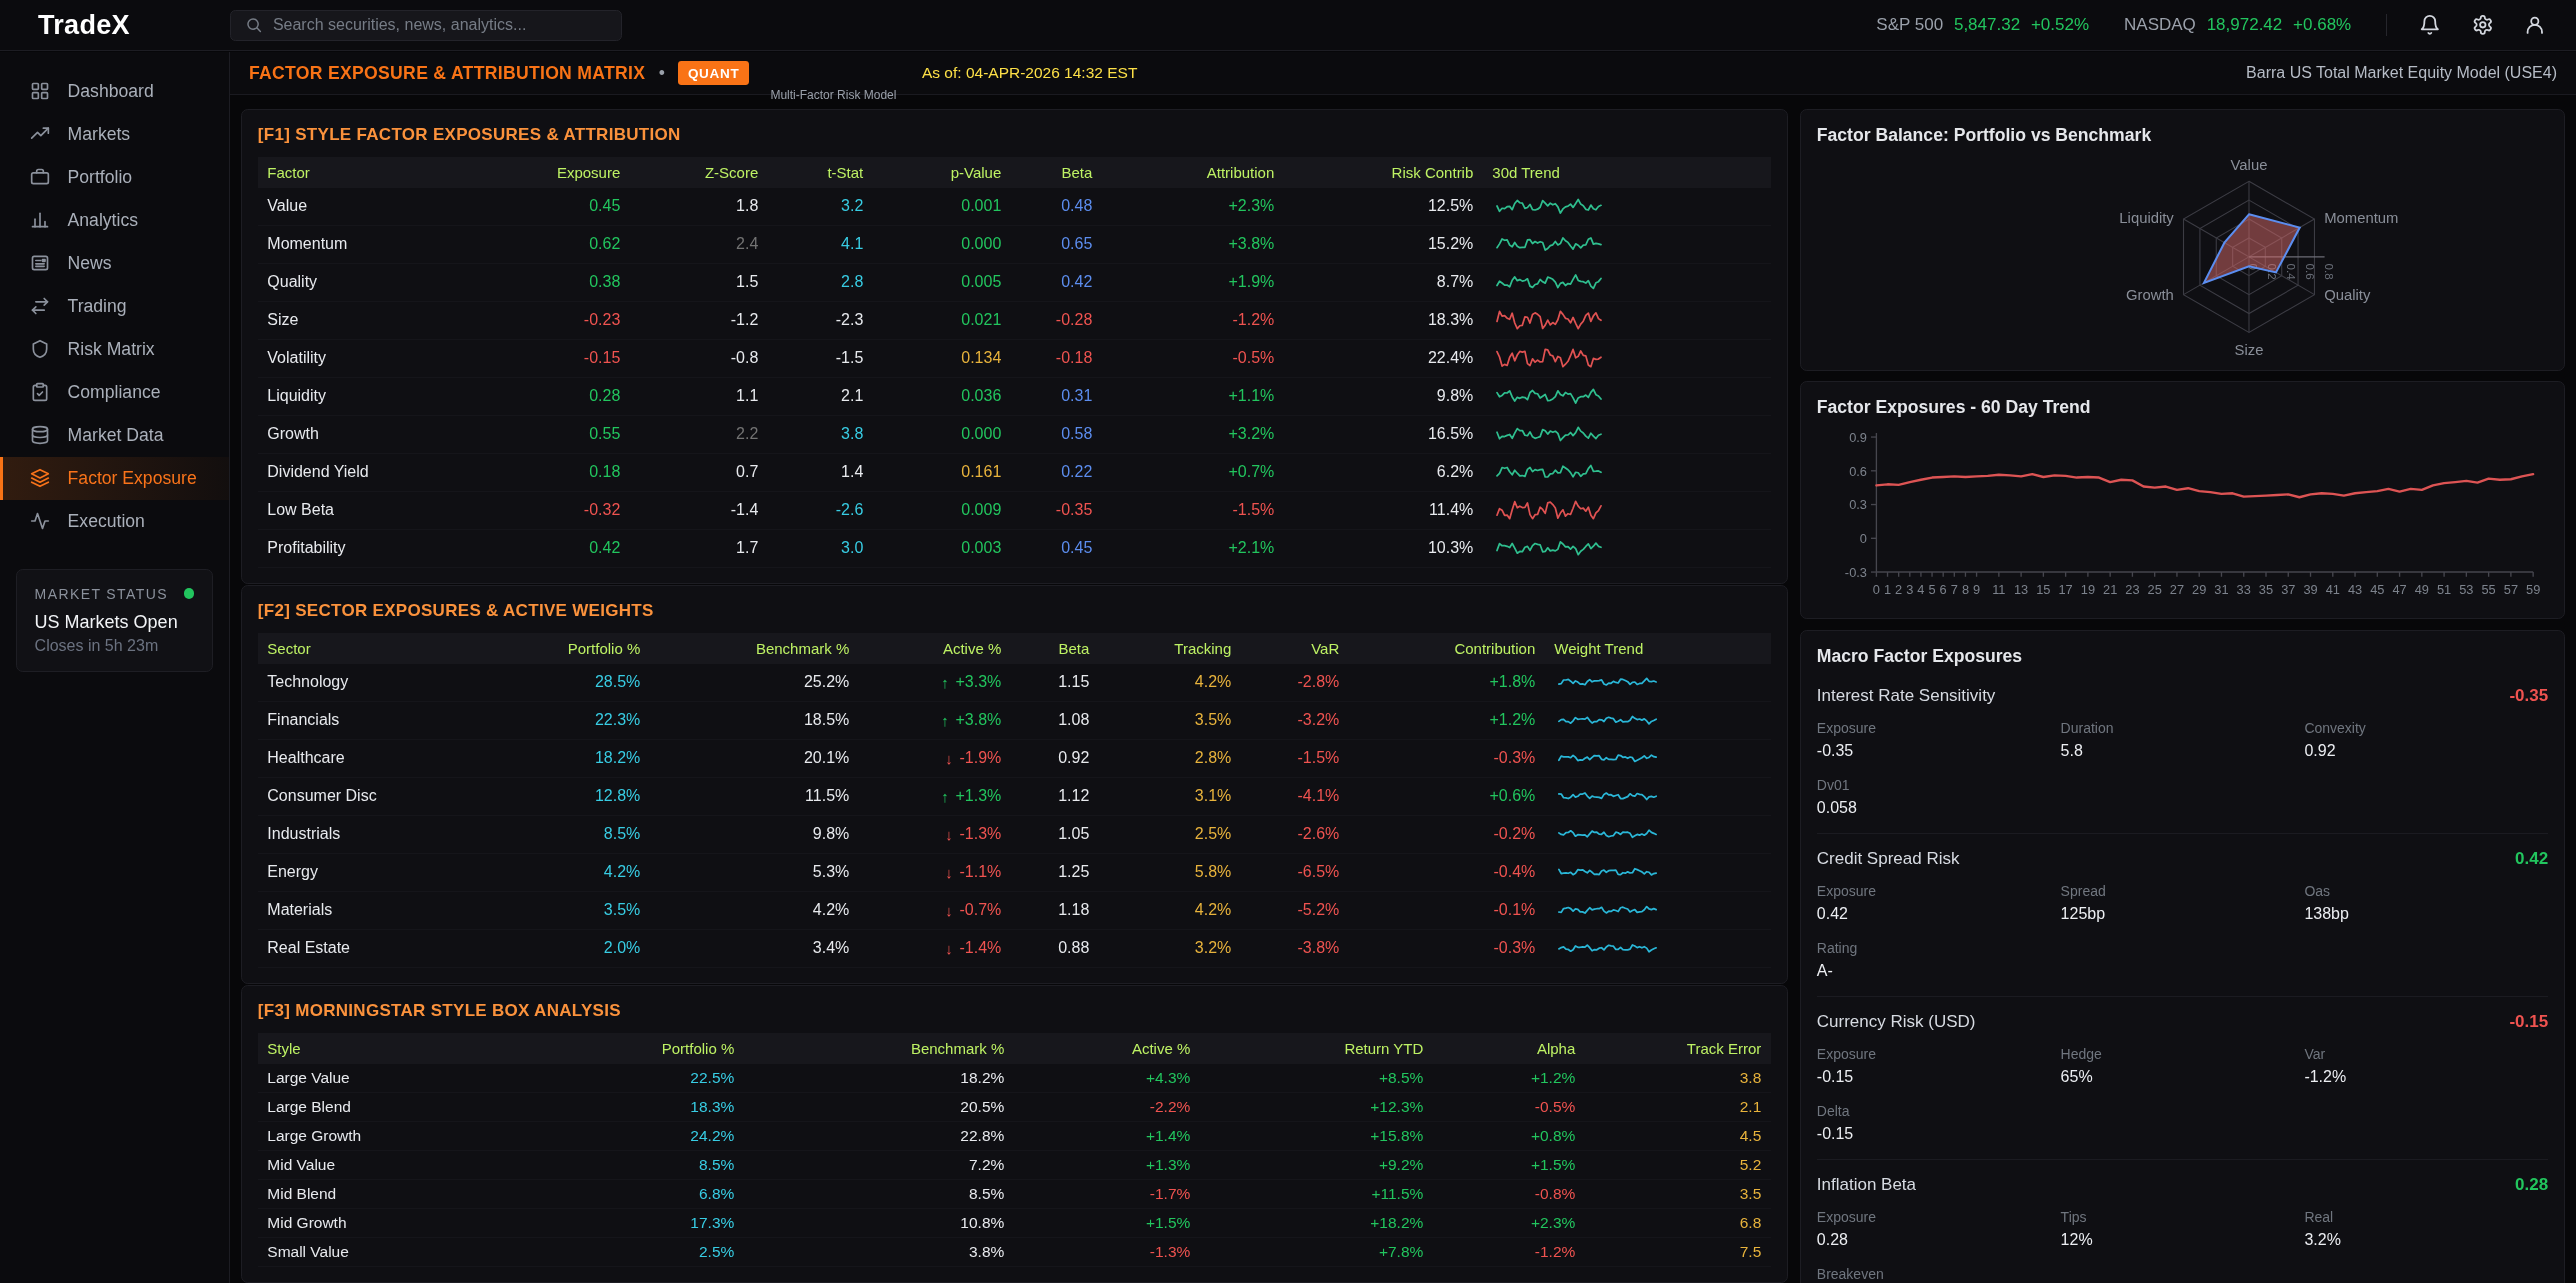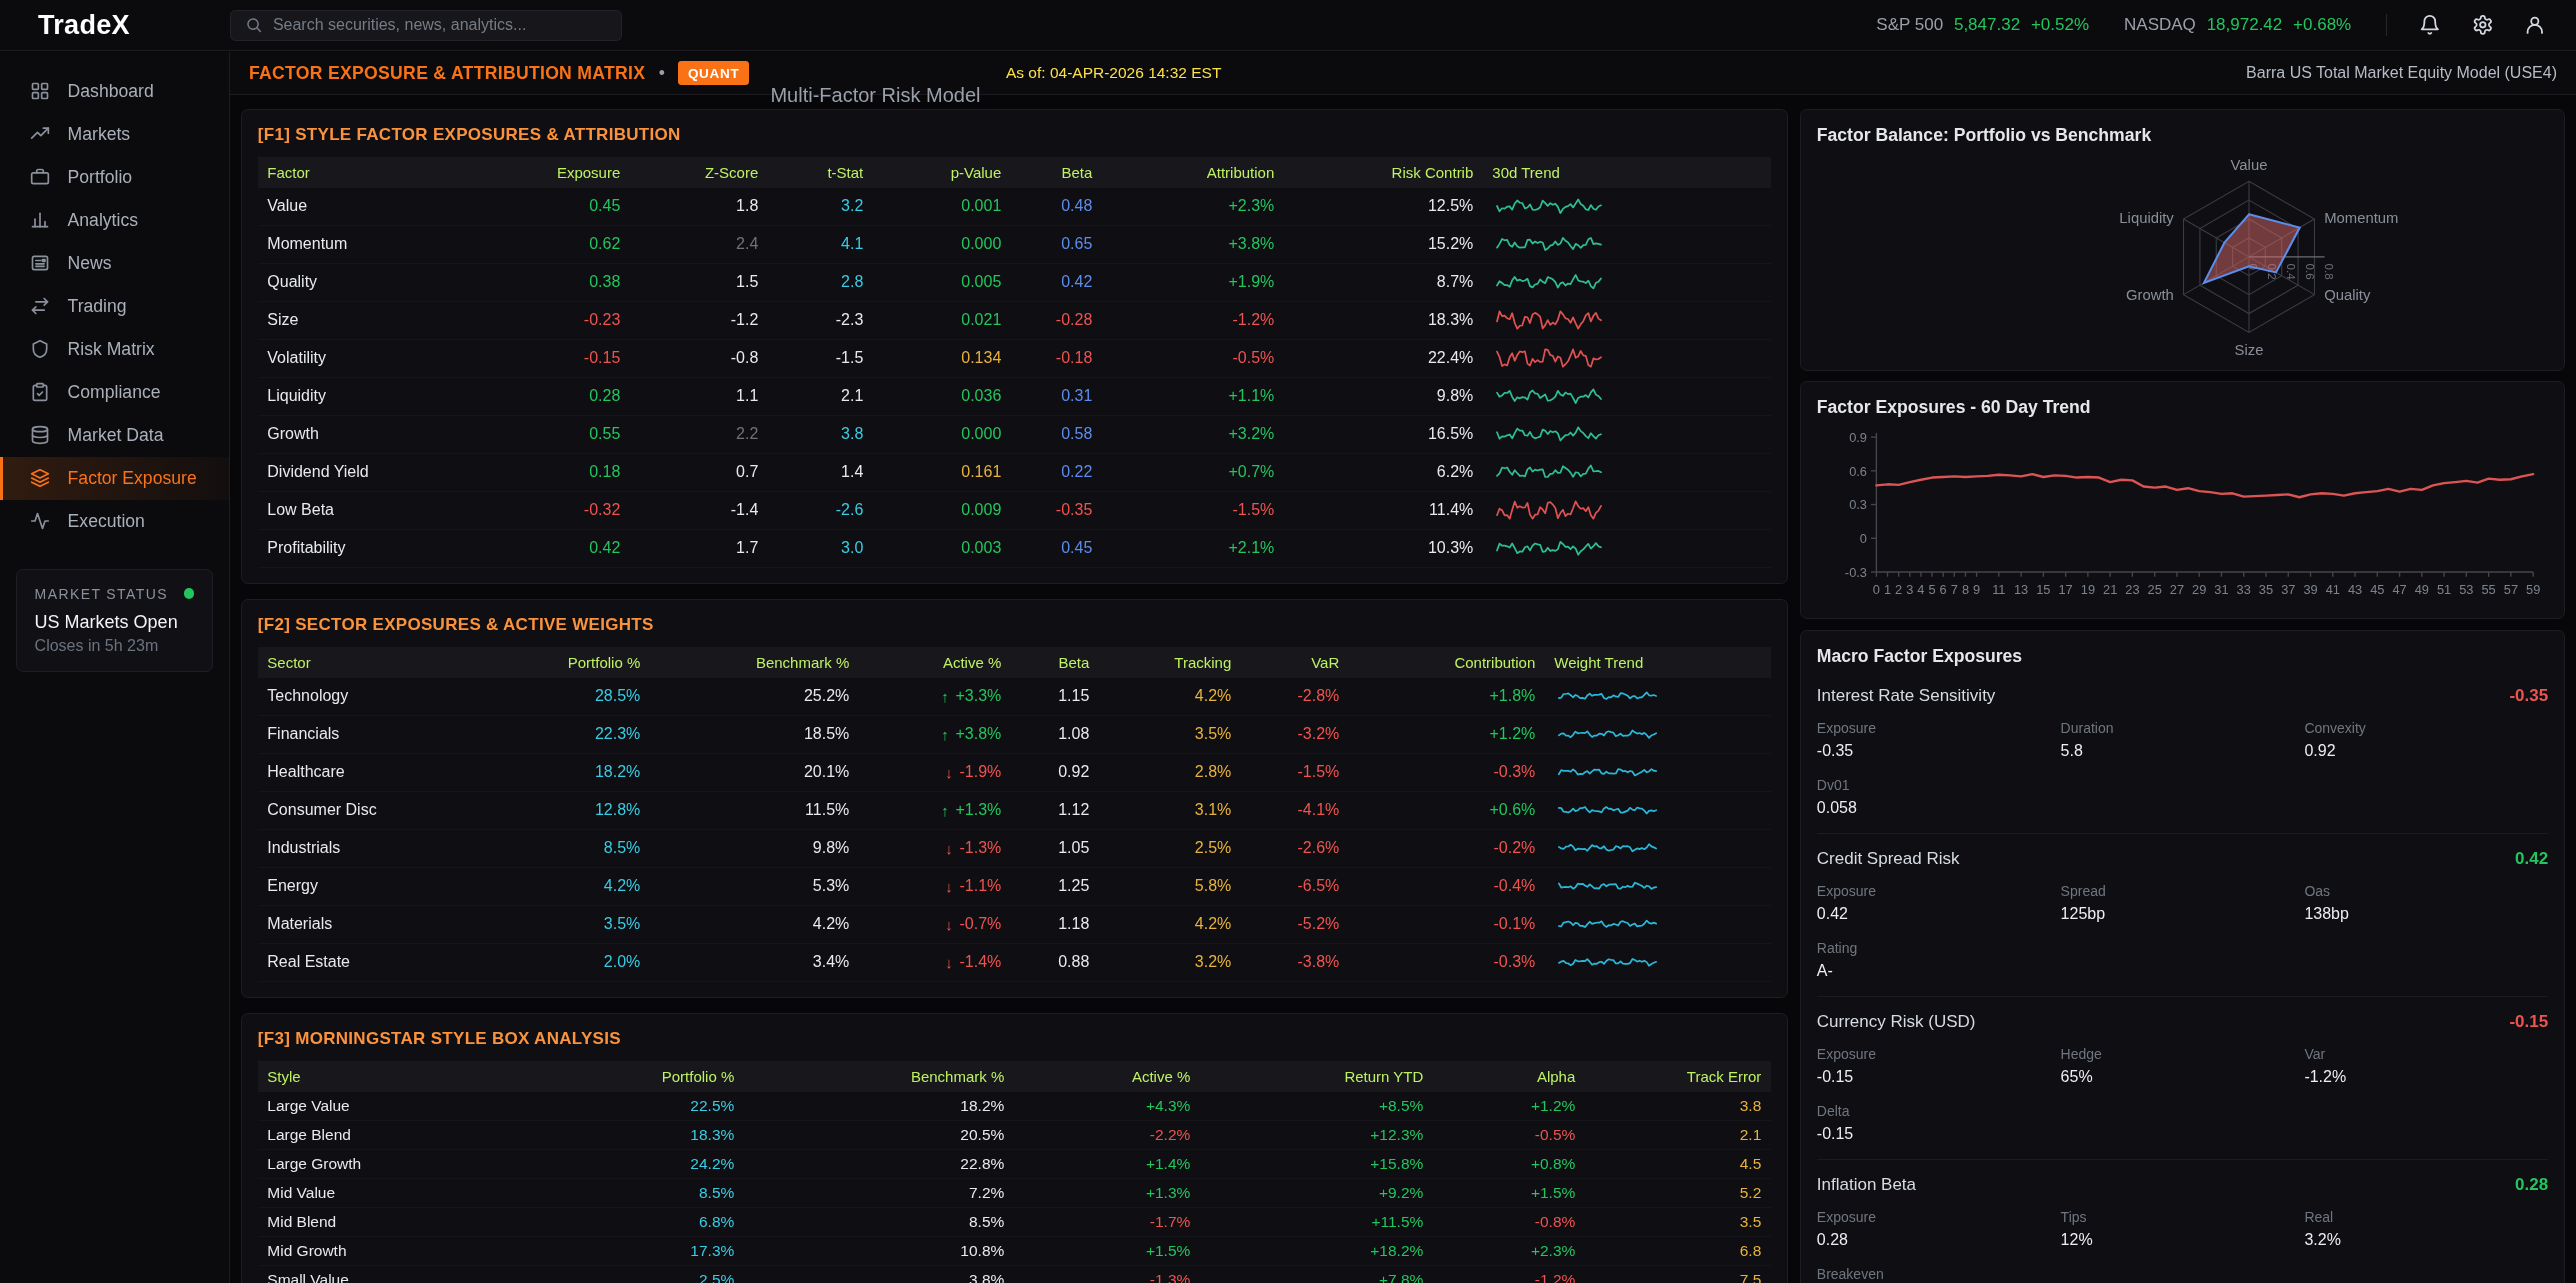--- a/index.html
+++ b/index.html
@@ -45,27 +45,27 @@
   .ms-close { margin-top:4px; font-size:16px; color:#6b7280; }
 
   
   .main { position:absolute; left:230px; top:52px; right:0; bottom:0; }
   .main-header { height:43px; background:#0b0b0e; border-bottom:0.7px solid #1a1a20;
     display:flex; align-items:center; padding:0 19px; gap:13.5px; }
   .mh-title { color:#f97316; font-size:17.6px; font-weight:bold; letter-spacing:0.3px; }
   .mh-dot { color:#9aa0aa; font-size:17.6px; }
   .badge { background:#f97316; color:#ffffff; font-size:13.5px; font-weight:bold; padding:4.7px 9.5px;
     border-radius:3.4px; letter-spacing:0.7px; }
-  .mh-sub { color:#9aa0aa; font-size:20px; margin-left:8px;margin-top:44px; }
+  .mh-sub { color:#9aa0aa; font-size:12px; margin-left:8px;margin-top:44px; }
   .mh-asof { color:#fde047; font-size:15.5px; margin-left:12px; }
   .mh-model { margin-left:auto; color:#b6bcc6; font-size:16px; }
 
   .content { position:absolute; top:43px; left:0; right:0; bottom:0; display:flex; gap:12px;
     padding:13.5px 10.8px 0 10.8px; overflow:hidden; }
-  .col-left { width:1547px; display:flex; flex-direction:column; gap:15px; }
+  .col-left { width:1547px; display:flex; flex-direction:column; gap:1px; }
   .col-right { flex:1; display:flex; flex-direction:column; gap:10.8px; }
 
   .panel { background:#0f0f13; border:0.7px solid #1d1d23; border-radius:6.8px; padding:15px 16px; }
   .panel-title { color:#fb923c; font-size:17px; font-weight:bold; letter-spacing:0.3px; margin-bottom:12px; }
 
   
   .grid-table { display:grid; }
   .tbl-f1 { grid-template-columns:284px 88px 138px 105px 138px 91px 182px 199px 1fr; }
   .tbl-f2 { grid-template-columns:284px 108px 209px 152px 88px 142px 108px 196px 1fr; }
   .tbl-f3 { grid-template-columns:378px 108px 270px 186px 233px 152px 1fr; }

